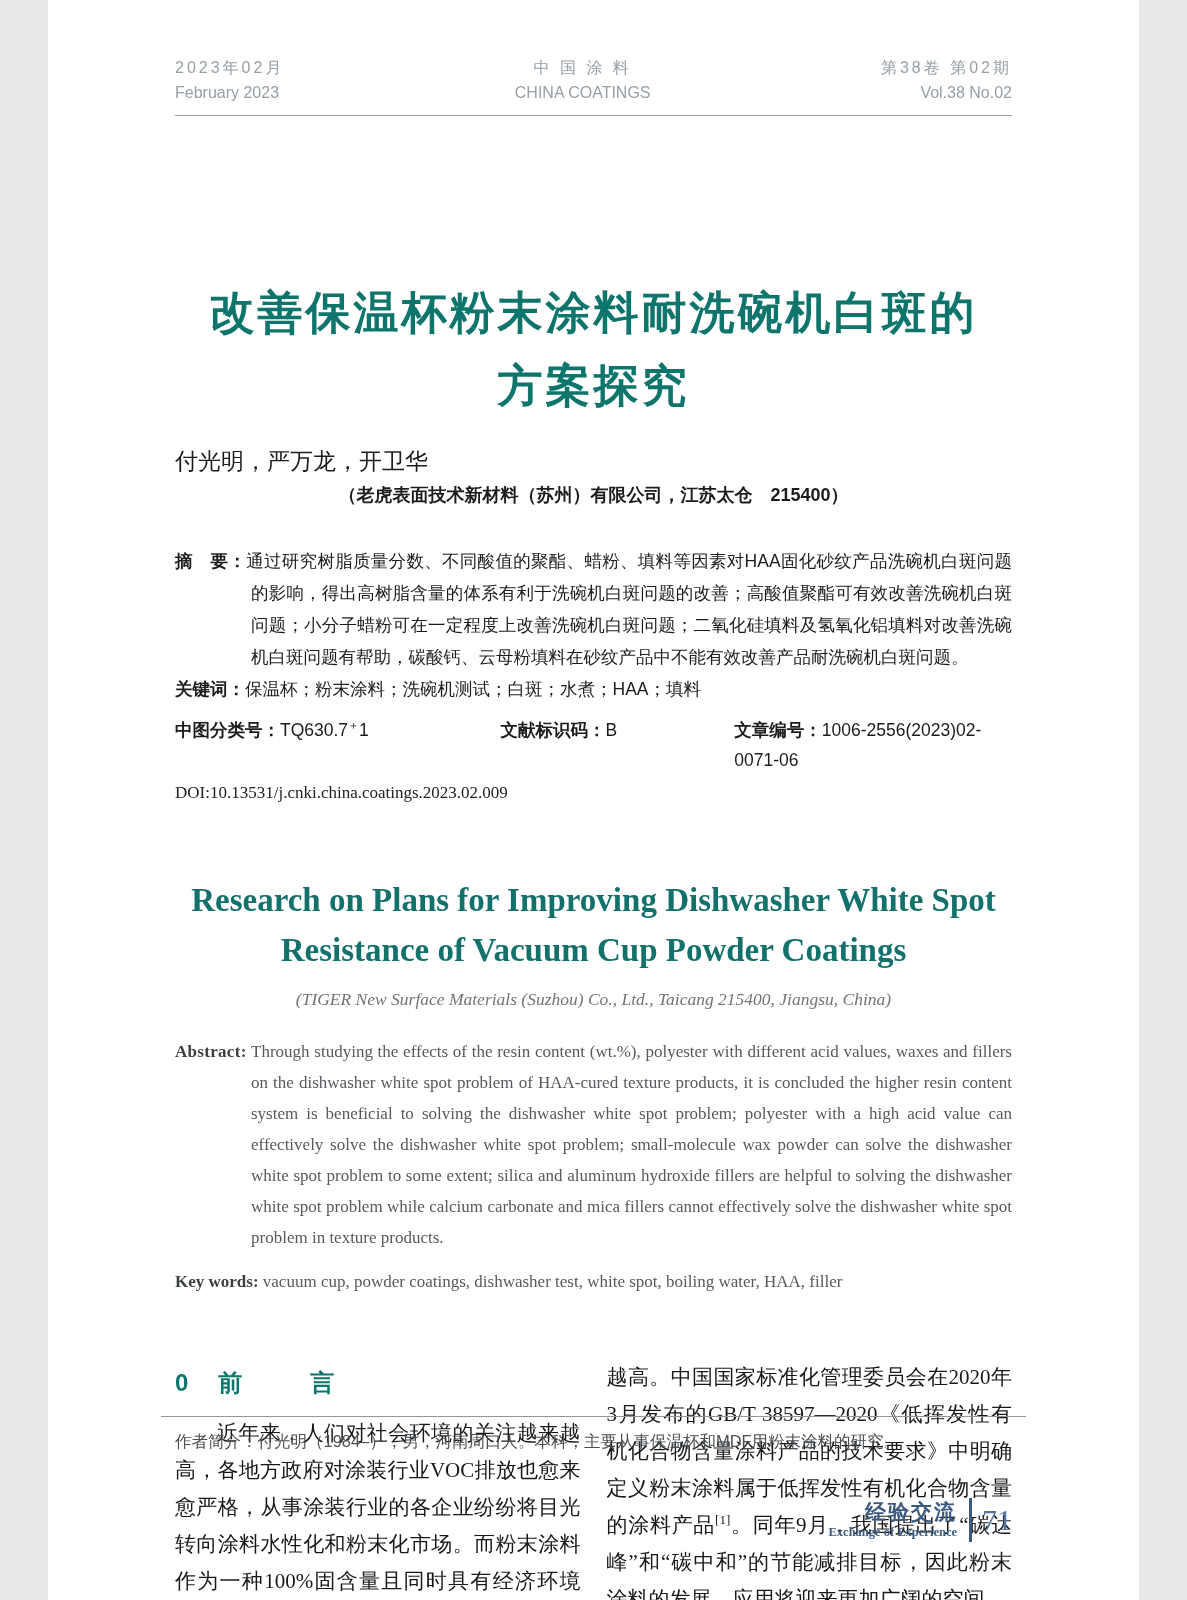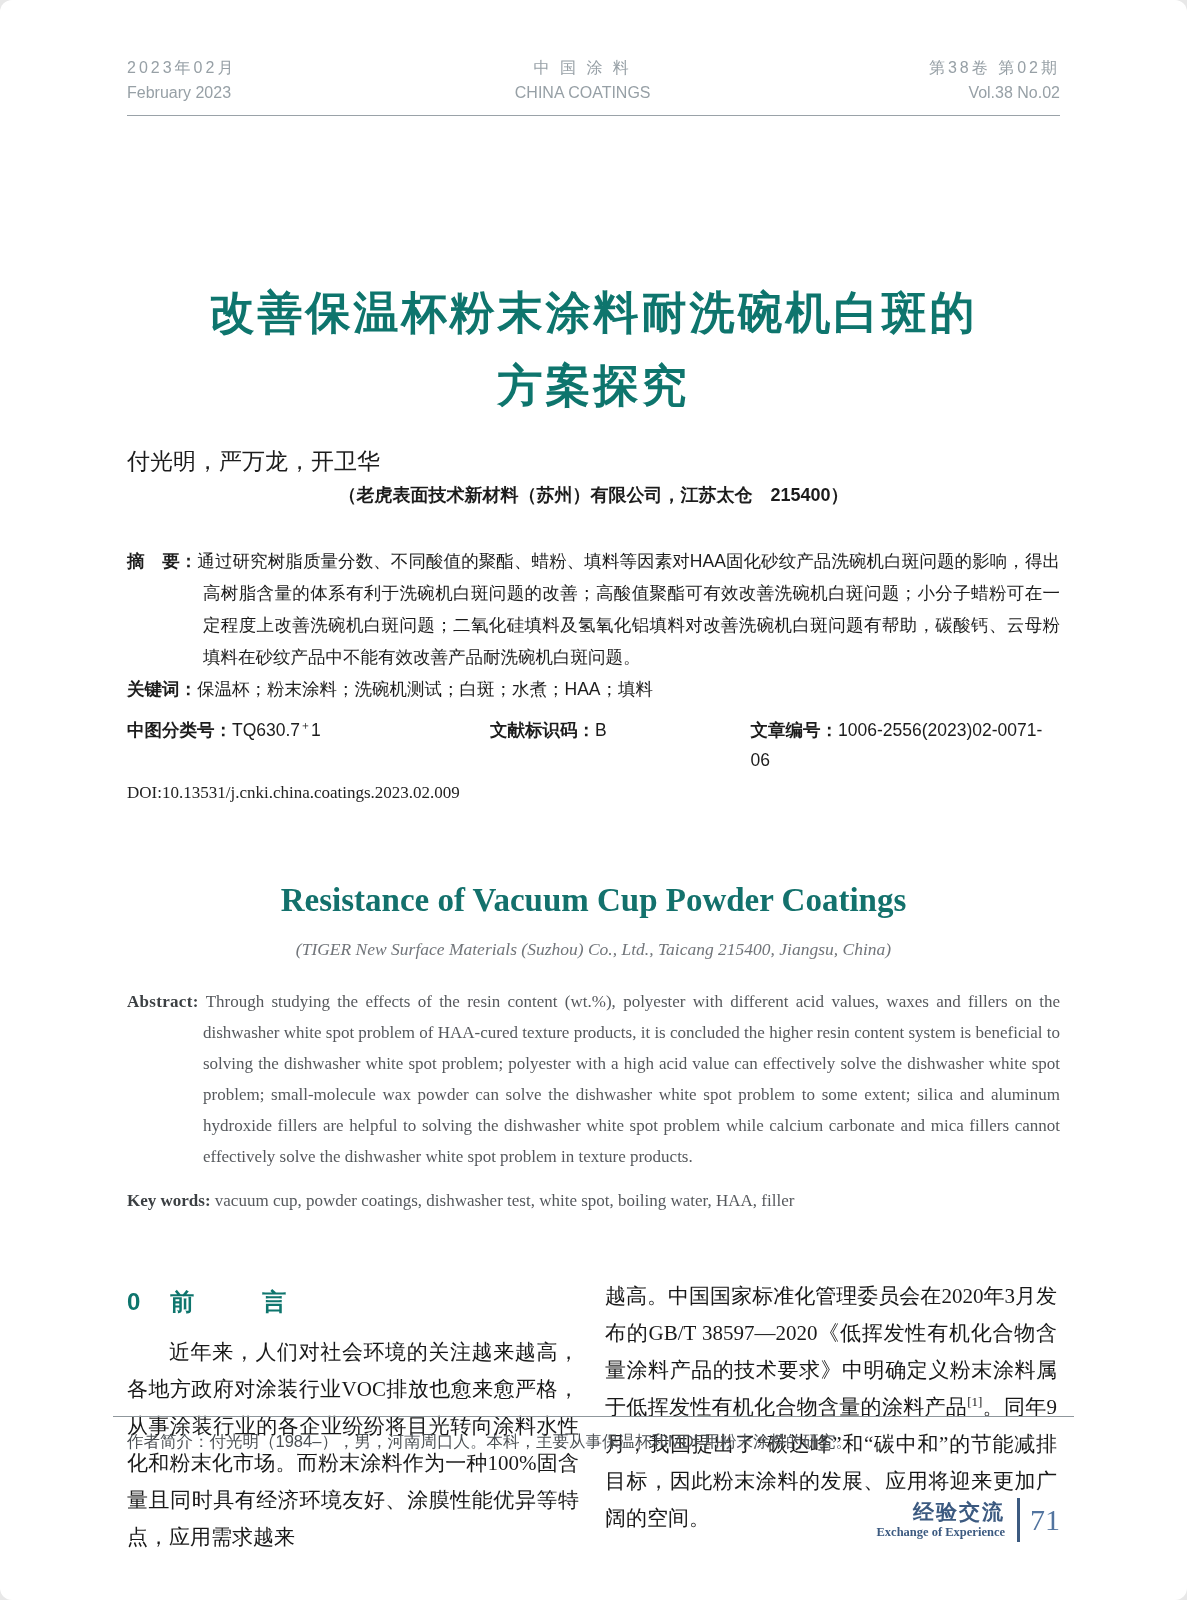--- a/index.html
+++ b/index.html
@@ -1,26 +1,25 @@
 <!DOCTYPE html>
 <html><head>
 <meta charset="utf-8">
 <style>
   * { margin: 0; padding: 0; box-sizing: border-box; }
   html, body { background: #e8e8e8; }
   .page {
     position: relative;
-    width: 1187px;
+    width: 1091px;
     height: 1600px;
     margin: 0 auto;
     background: #ffffff;
     font-family: "Liberation Serif", serif;
     color: #1c1c1c;
     overflow: hidden;
-    border-radius: 12px;
   }
   .content { padding: 0 127px; }
 
   
   .mast {
     display: flex;
     justify-content: space-between;
     align-items: flex-end;
     margin: 0 127px;
     padding-top: 55px;
@@ -255,20 +254,21 @@
 
     <div class="meta-row">
       <div class="m1"><span class="lbl">中图分类号：</span><span>TQ630.7</span><sup>＋</sup><span>1</span></div>
       <div class="m2"><span class="lbl">文献标识码：</span><span>B</span></div>
       <div class="m3"><span class="lbl">文章编号：</span><span>1006-2556(2023)02-0071-06</span></div>
     </div>
 
     <div class="doi-line">DOI:10.13531/j.cnki.china.coatings.2023.02.009</div>
 
     <h2 class="title-en">
+      <div>Research on Plans for Improving Dishwasher White Spot</div>
       <div>Resistance of Vacuum Cup Powder Coatings</div>
     </h2>
 
     <div class="affil-en">(TIGER New Surface Materials (Suzhou) Co., Ltd., Taicang 215400, Jiangsu, China)</div>
 
     <p class="abs-en"><span class="lbl">Abstract:</span> <span>Through studying the effects of the resin content (wt.%), polyester with different acid values, waxes and fillers on the dishwasher white spot problem of HAA-cured texture products, it is concluded the higher resin content system is beneficial to solving the dishwasher white spot problem; polyester with a high acid value can effectively solve the dishwasher white spot problem; small-molecule wax powder can solve the dishwasher white spot problem to some extent; silica and aluminum hydroxide fillers are helpful to solving the dishwasher white spot problem while calcium carbonate and mica fillers cannot effectively solve the dishwasher white spot problem in texture products.</span></p>
 
     <p class="kw-en"><span class="lbl">Key words:</span> <span>vacuum cup, powder coatings, dishwasher test, white spot, boiling water, HAA, filler</span></p>
 
     <div class="body-cols">

